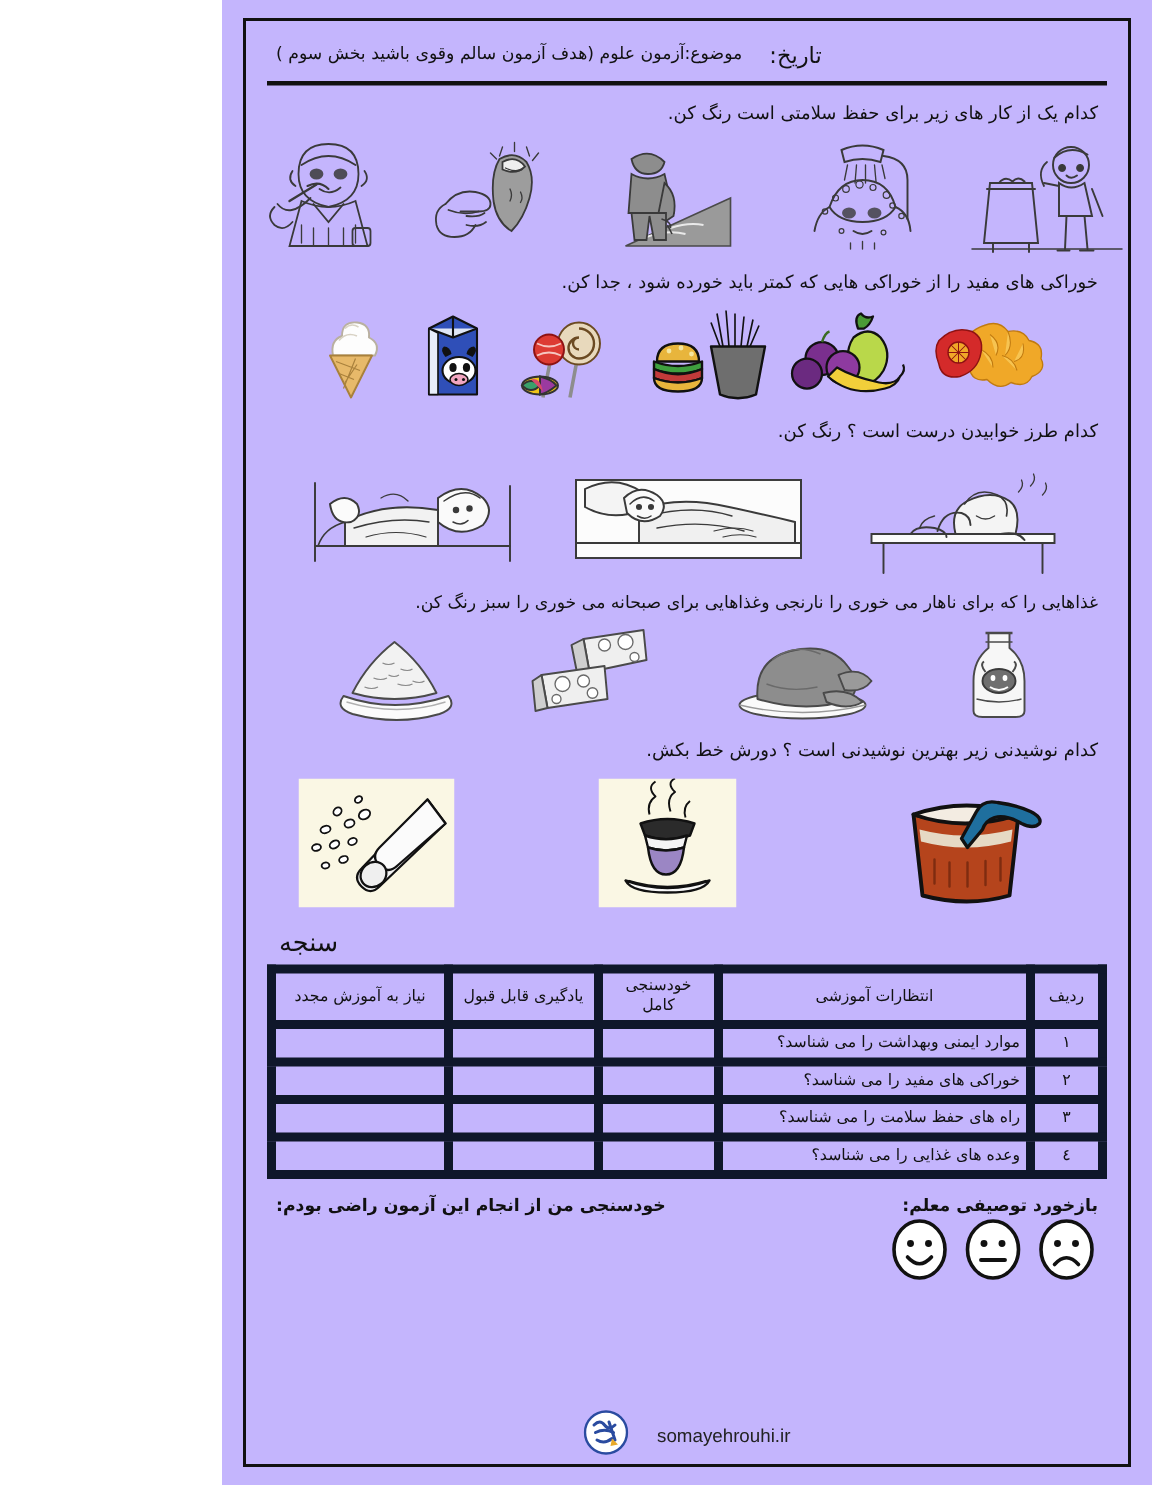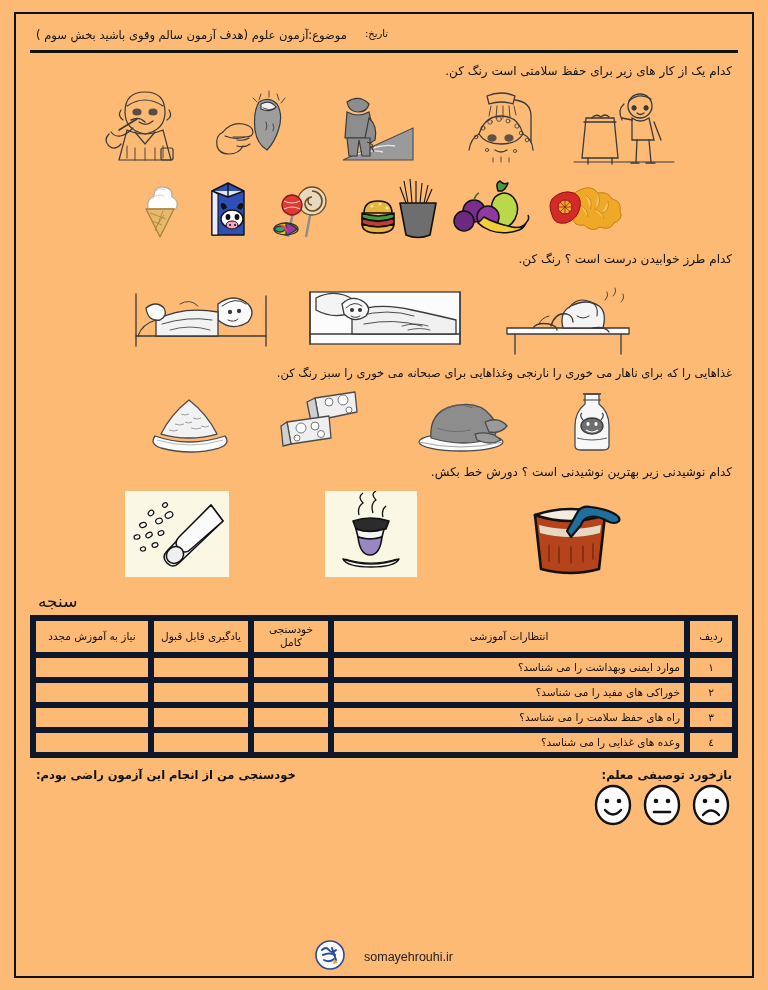--- a/index.html
+++ b/index.html
@@ -9,25 +9,25 @@
   }
   body {
     width: 768px;
     height: 990px;
     font-family: "DejaVu Sans", "Liberation Sans", sans-serif;
     color: #111;
     overflow: hidden;
   }
   .page {
     position: relative;
-    width: 768px;
+    width: 620px;
     height: 990px;
     box-sizing: border-box;
     padding: 14px 16px 8px 16px;
-    background: #fdba74;
+    background: #c4b5fd;
   }
   .sheet-border {
     position: absolute;
     top: 12px;
     left: 14px;
     right: 14px;
     bottom: 12px;
     border: 2px solid #111;
     pointer-events: none;
   }
@@ -48,21 +48,21 @@
     gap: 10px;
   }
   .subject {
     font-size: 11.5px;
     text-align: right;
     white-space: nowrap;
     flex: 0 0 auto;
     margin-right: 8px;
   }
   .date {
-    font-size: 10px;
+    font-size: 15px;
     white-space: nowrap;
     margin-right: 120px;
   }
 
   
   .q-block { margin-top: 9px; }
   .q-text {
     font-size: 12px;
     text-align: right;
     line-height: 1.5;
@@ -286,20 +286,21 @@
               <path d="M28 44 L46 33" stroke-width="1.6"></path>
               <rect x="70" y="62" width="12" height="12" rx="2"></rect>
             </g>
           </svg>
         </div>
 
       </div>
     </div>
 
     <div class="q-block">
+      <div class="q-text">خوراکی های مفید را از خوراکی هایی که کمتر باید خورده شود ، جدا کن.</div>
       <div class="art-row">
 
         <div class="art-cell">
           <svg width="92" height="62" viewBox="0 0 92 62">
             <g stroke="#111" stroke-width="1.4" stroke-linejoin="round">
               <g fill="#f0a828" stroke="#c07a10" stroke-width="0.9">
                 <path d="M36 10 q10 -4 16 4 q10 -2 14 6 q10 2 8 12 q4 8 -6 12 q-4 8 -14 4 q-8 6 -16 -2 q-10 2 -12 -8 q-8 -4 -2 -14 q0 -10 12 -14 Z"></path>
               </g>
               <g fill="#f7c451" stroke="#c07a10" stroke-width="0.7">
                 <path d="M40 16 q8 6 4 14 M52 14 q4 10 -2 16 M62 22 q2 10 -6 12 M34 26 q8 4 8 12 M48 30 q8 2 10 10"></path>

